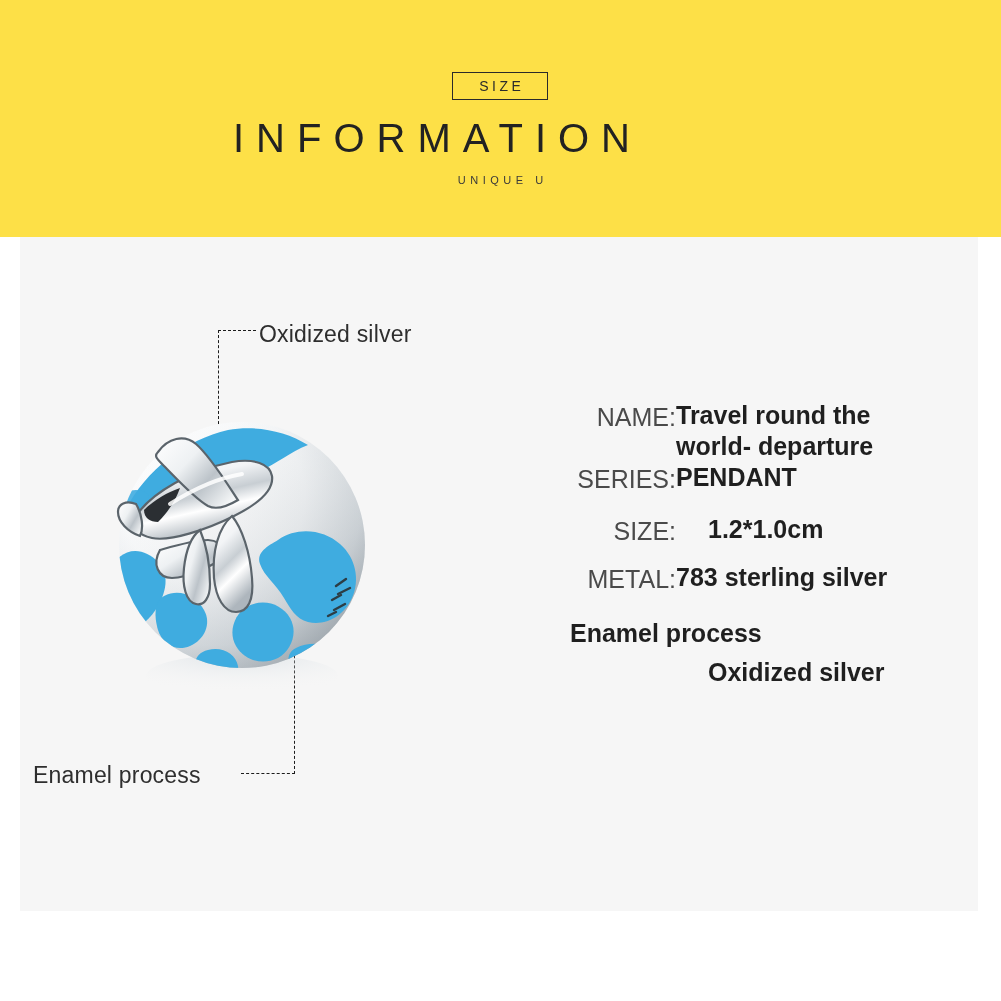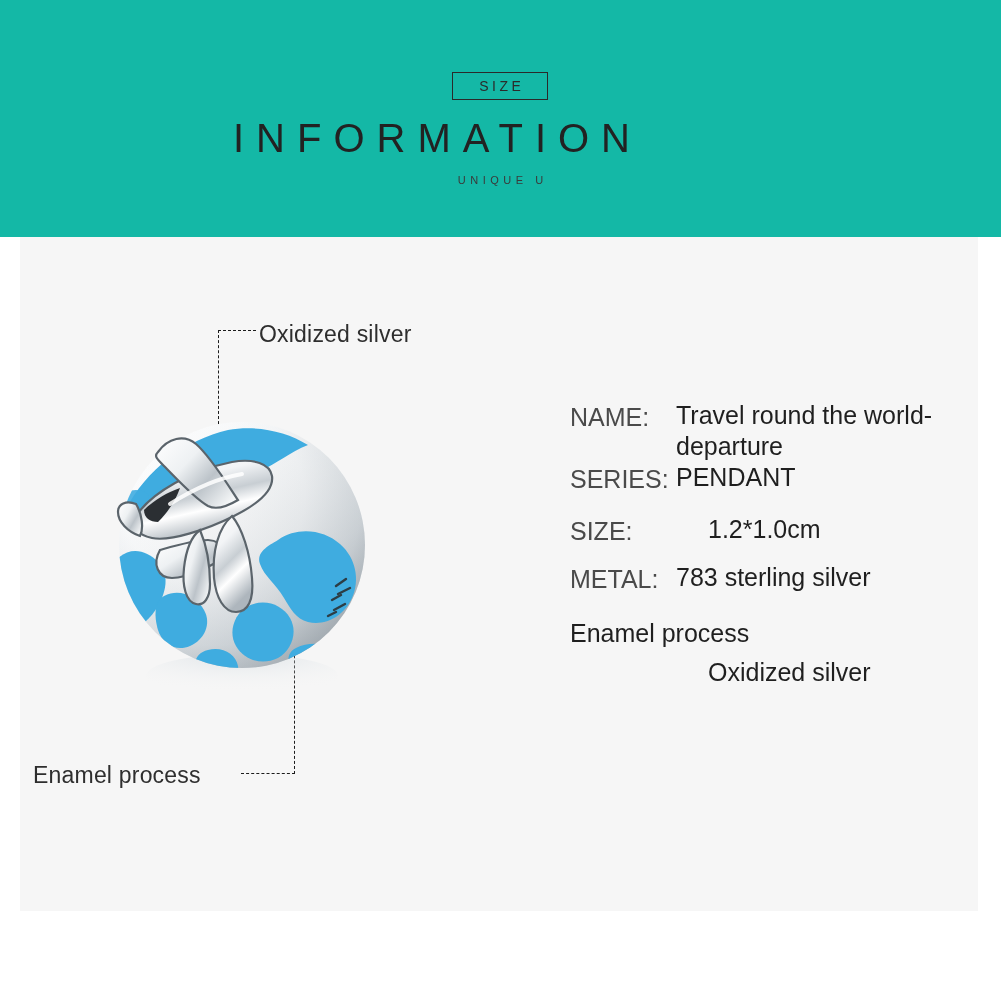--- a/index.html
+++ b/index.html
@@ -5,21 +5,21 @@
   html,body{margin:0;padding:0;}
   body{
     width:1001px;height:1001px;
     background:#ffffff;
     font-family:"Liberation Sans","DejaVu Sans",sans-serif;
     overflow:hidden;position:relative;
   }
   .page{position:absolute;inset:0;}
 
   
-  .header{position:absolute;left:0;top:0;width:1001px;height:237px;background:#14b8a6;}
+  .header{position:absolute;left:0;top:0;width:1001px;height:237px;background:#fde047;}
   .size-box{
     position:absolute;left:452px;top:72px;width:96px;height:28px;
     border:1px solid #2a2a2a;box-sizing:border-box;
     display:flex;align-items:center;justify-content:center;
   }
   .size-box span{
     font-size:14px;letter-spacing:3.5px;color:#2b2b2b;
     font-weight:400;text-indent:3.5px;
   }
   .info-title{
@@ -56,24 +56,24 @@
 
   
   .product{position:absolute;left:100px;top:400px;width:300px;height:300px;}
   .product svg{display:block;}
 
   
   .specs{position:absolute;left:570px;top:400px;width:400px;}
   .spec-row{position:relative;display:flex;align-items:flex-start;}
   .spec-label{
     color:#4a4a4a;font-size:25px;font-weight:400;white-space:nowrap;
-    width:106px;flex:0 0 106px;line-height:34px;
+    width:106px;flex:0 0 106px;line-height:34px;text-align:right;
   }
   .spec-value{
-    color:#1f1f1f;font-size:25px;font-weight:400;line-height:31px;
+    color:#1f1f1f;font-size:25px;font-weight:700;line-height:31px;
   }
   .spec-value.wrap{max-width:268px;}
   .r-name{top:0px;}
   .r-series{margin-top:0;}
   .r-size{margin-top:18px;}
   .r-size .spec-value{padding-left:32px;}
   .r-metal{margin-top:14px;}
   .r-process{margin-top:22px;}
   .r-process .spec-label{width:130px;flex:0 0 130px;}
   .r-extra{margin-top:8px;padding-left:138px;}

